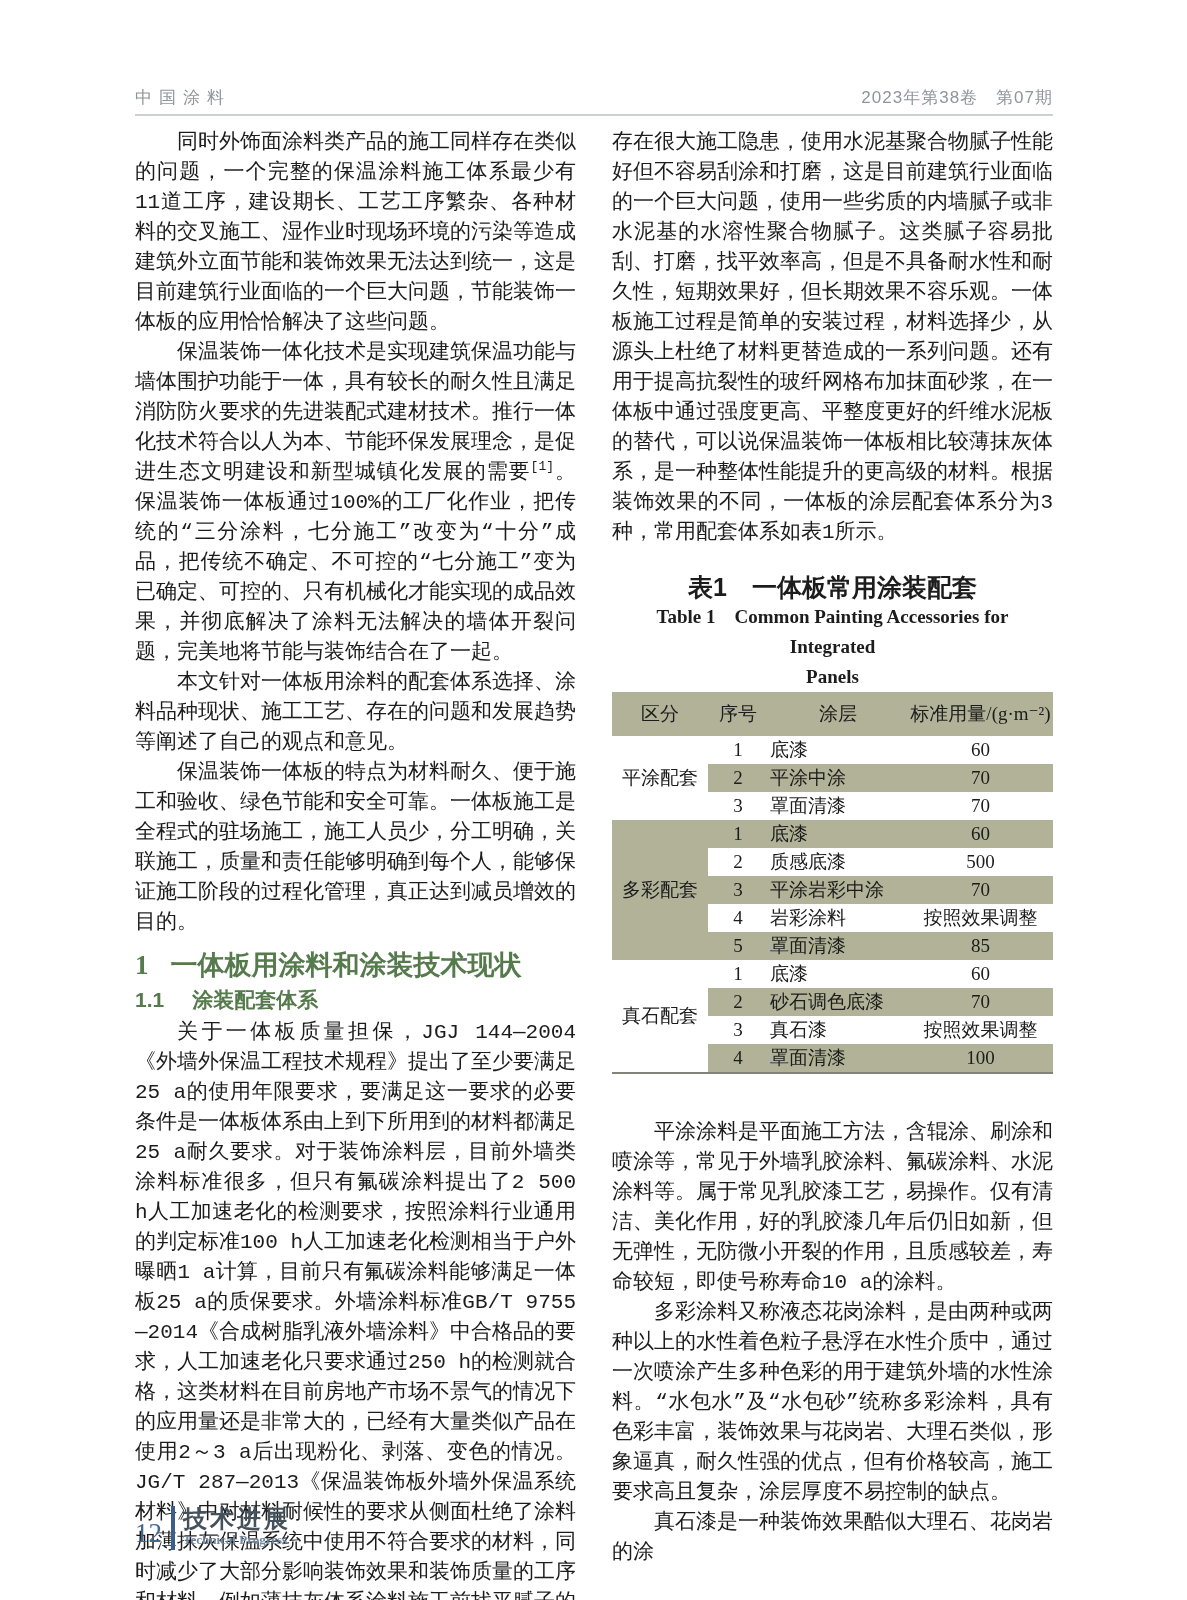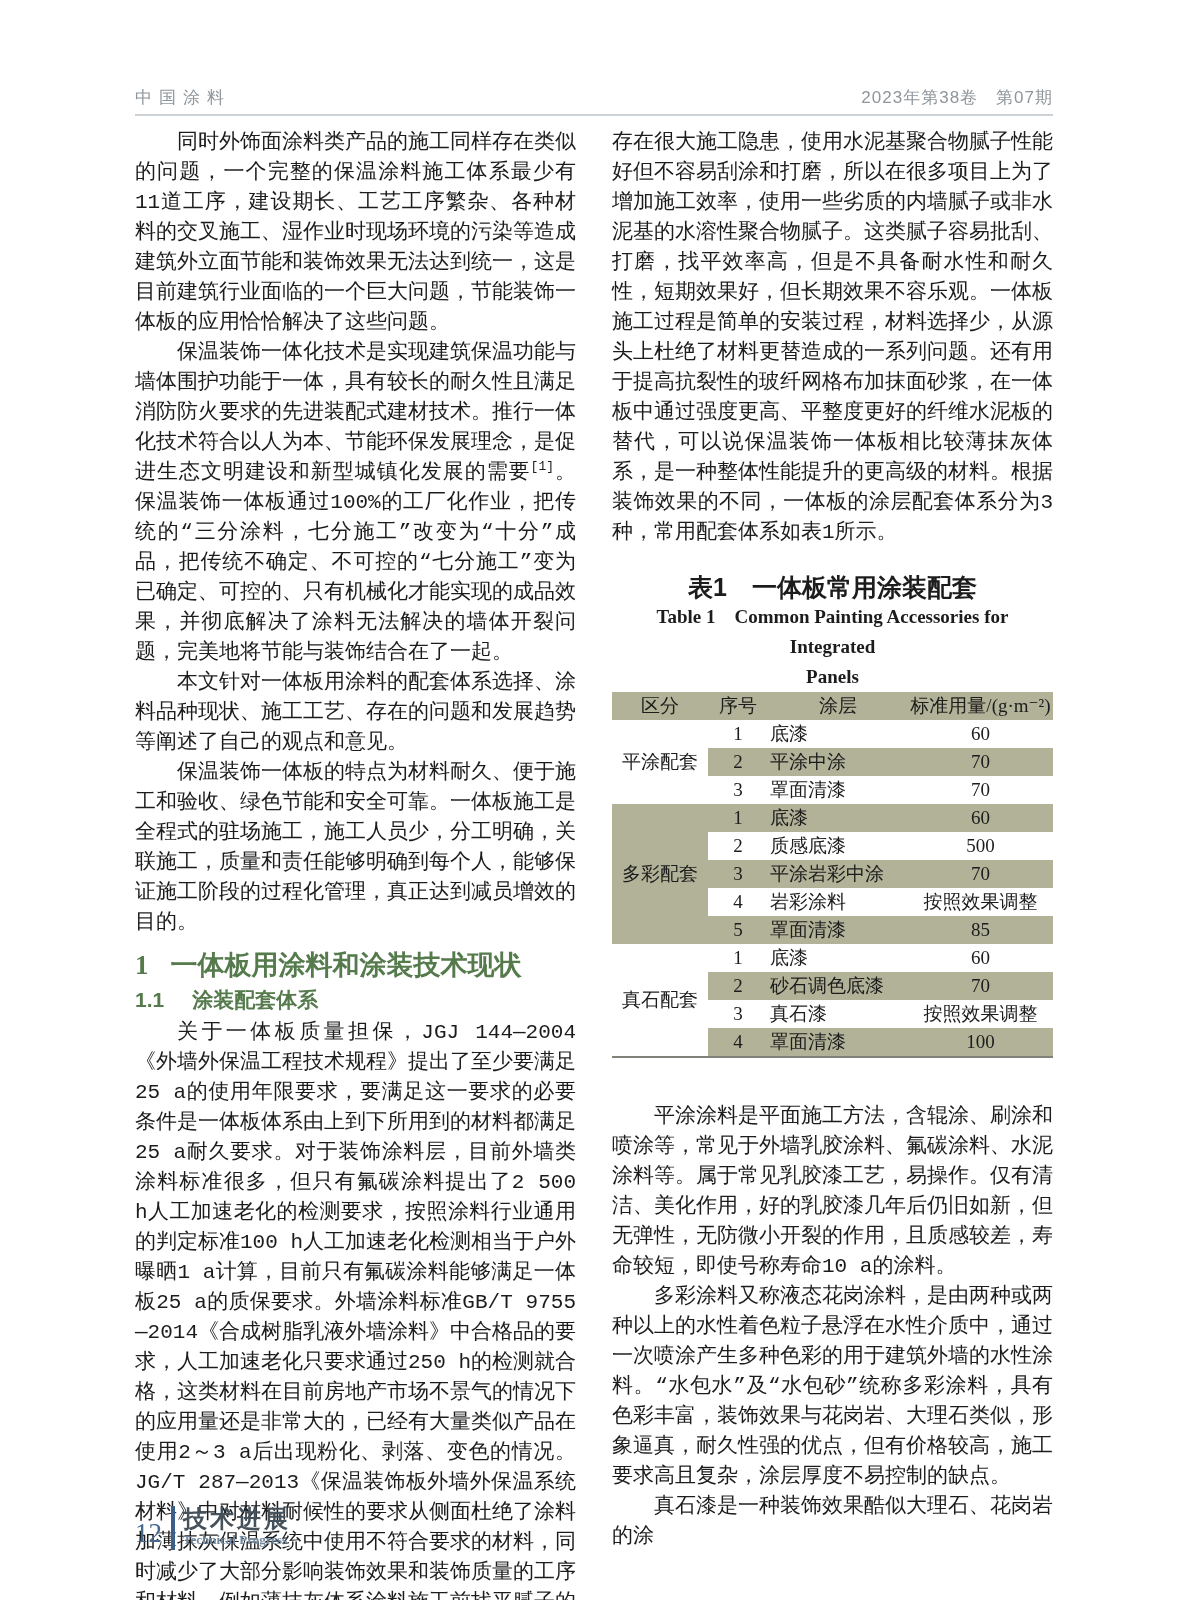--- a/index.html
+++ b/index.html
@@ -57,21 +57,21 @@
   .tcap-en{
     text-align:center;font-weight:bold;font-size:19px;line-height:30px;
     font-family:"Liberation Serif","DejaVu Serif",serif;
   }
   table.ptable{
     width:100%;border-collapse:collapse;table-layout:fixed;
     font-size:19px;line-height:24px;text-align:center;
     border-bottom:2px solid #82827a;margin-top:0;
   }
   table.ptable th{
-    background:var(--table_band);font-weight:normal;height:28px;padding:0 2px;
+    background:var(--table_band);font-weight:normal;height:44px;padding:0 2px;
   }
   table.ptable td{height:28px;padding:0 2px;}
   table.ptable col.c-group{width:96px;}
   table.ptable col.c-seq{width:60px;}
   table.ptable col.c-layer{width:140px;}
   table.ptable col.c-amt{width:145px;}
   td.layer{text-align:left;padding-left:12px;}
   td.shade,th.shade{background:var(--table_band);}
   .after-table{margin-top:44px;}
   .page-footer{
@@ -119,21 +119,21 @@
     <h2 class="sec11">
       <span class="secnum">1.1</span><span>涂装配套体系</span>
     </h2>
     <div>
         <p class="para">关于一体板质量担保，JGJ 144—2004《外墙外保温工程技术规程》提出了至少要满足25 a的使用年限要求，要满足这一要求的必要条件是一体板体系由上到下所用到的材料都满足25 a耐久要求。对于装饰涂料层，目前外墙类涂料标准很多，但只有氟碳涂料提出了2 500 h人工加速老化的检测要求，按照涂料行业通用的判定标准100 h人工加速老化检测相当于户外曝晒1 a计算，目前只有氟碳涂料能够满足一体板25 a的质保要求。外墙涂料标准GB/T 9755—2014《合成树脂乳液外墙涂料》中合格品的要求，人工加速老化只要求通过250 h的检测就合格，这类材料在目前房地产市场不景气的情况下的应用量还是非常大的，已经有大量类似产品在使用2～3 a后出现粉化、剥落、变色的情况。JG/T 287—2013《保温装饰板外墙外保温系统材料》中对材料耐候性的要求从侧面杜绝了涂料加薄抹灰保温系统中使用不符合要求的材料，同时减少了大部分影响装饰效果和装饰质量的工序和材料。例如薄抹灰体系涂料施工前找平腻子的施工操作</p>
       </div>
   </div>
 
   <div class="col">
     <div>
-        <p class="para noindent">存在很大施工隐患，使用水泥基聚合物腻子性能好但不容易刮涂和打磨，所以在很多项目上为了增加施工效率，使用一些劣质的内墙腻子或非水泥基的水溶性聚合物腻子。这类腻子容易批刮、打磨，找平效率高，但是不具备耐水性和耐久性，短期效果好，但长期效果不容乐观。一体板施工过程是简单的安装过程，材料选择少，从源头上杜绝了材料更替造成的一系列问题。还有用于提高抗裂性的玻纤网格布加抹面砂浆，在一体板中通过强度更高、平整度更好的纤维水泥板的替代，可以说保温装饰一体板相比较薄抹灰体系，是一种整体性能提升的更高级的材料。根据装饰效果的不同，一体板的涂层配套体系分为3种，常用配套体系如表1所示。</p>
+        <p class="para noindent">存在很大施工隐患，使用水泥基聚合物腻子性能好但不容易刮涂和打磨，这是目前建筑行业面临的一个巨大问题，使用一些劣质的内墙腻子或非水泥基的水溶性聚合物腻子。这类腻子容易批刮、打磨，找平效率高，但是不具备耐水性和耐久性，短期效果好，但长期效果不容乐观。一体板施工过程是简单的安装过程，材料选择少，从源头上杜绝了材料更替造成的一系列问题。还有用于提高抗裂性的玻纤网格布加抹面砂浆，在一体板中通过强度更高、平整度更好的纤维水泥板的替代，可以说保温装饰一体板相比较薄抹灰体系，是一种整体性能提升的更高级的材料。根据装饰效果的不同，一体板的涂层配套体系分为3种，常用配套体系如表1所示。</p>
       </div>
 
     <div class="table-block">
       <div class="tcap-cn">表1　一体板常用涂装配套</div>
       <div class="tcap-en">Table 1　Common Painting Accessories for Integrated</div>
       <div class="tcap-en">Panels</div>
       <table class="ptable">
         <colgroup>
           <col class="c-group">
             <col class="c-seq">

